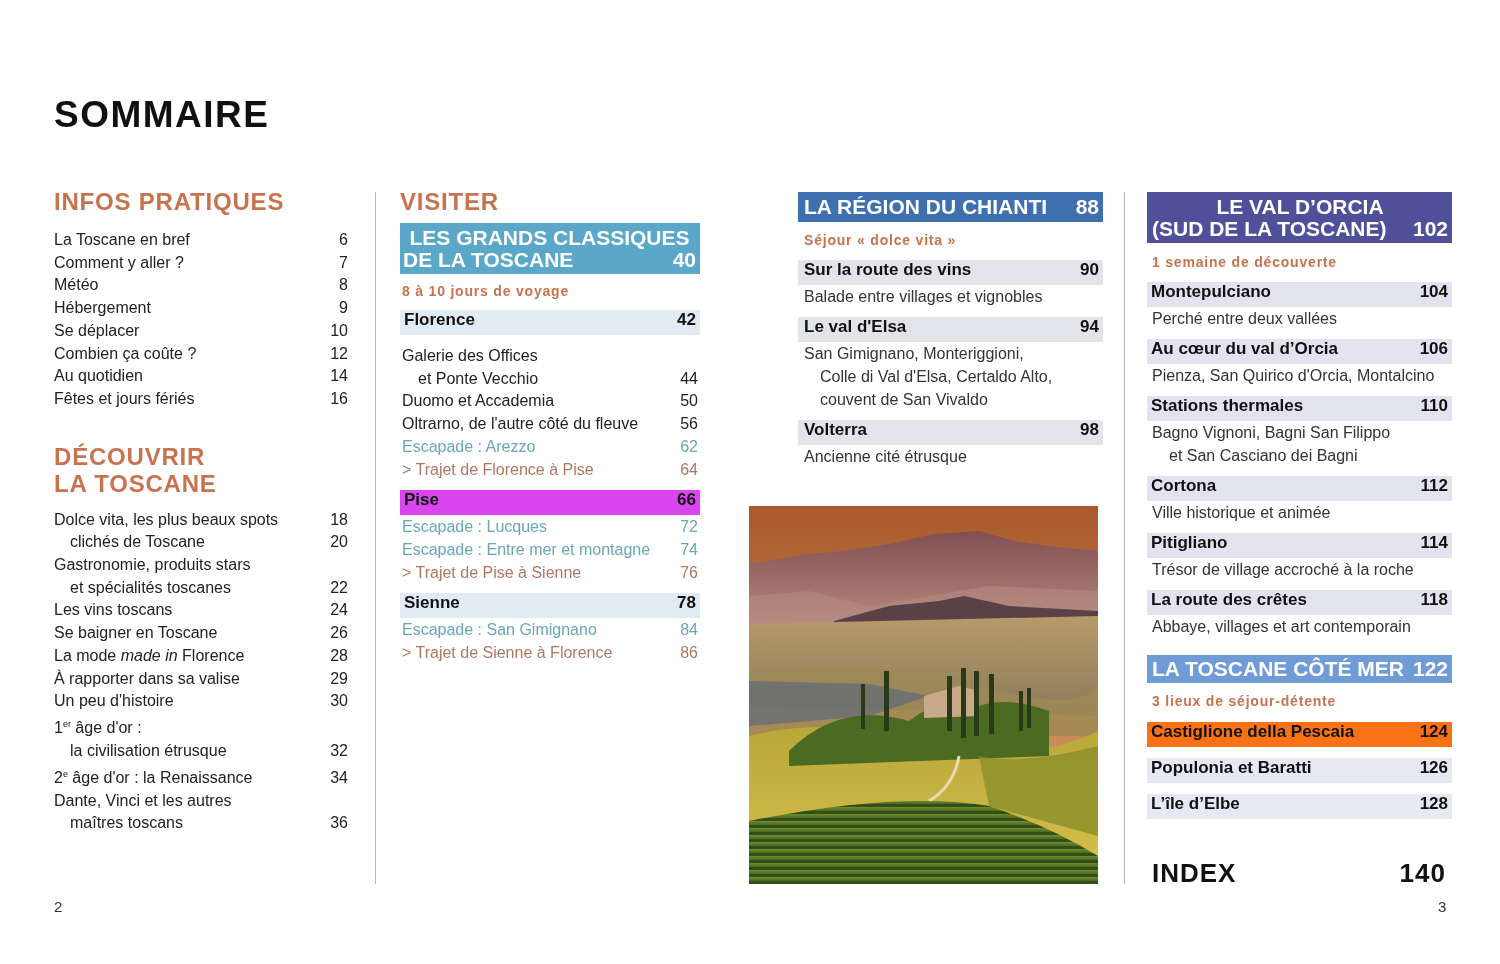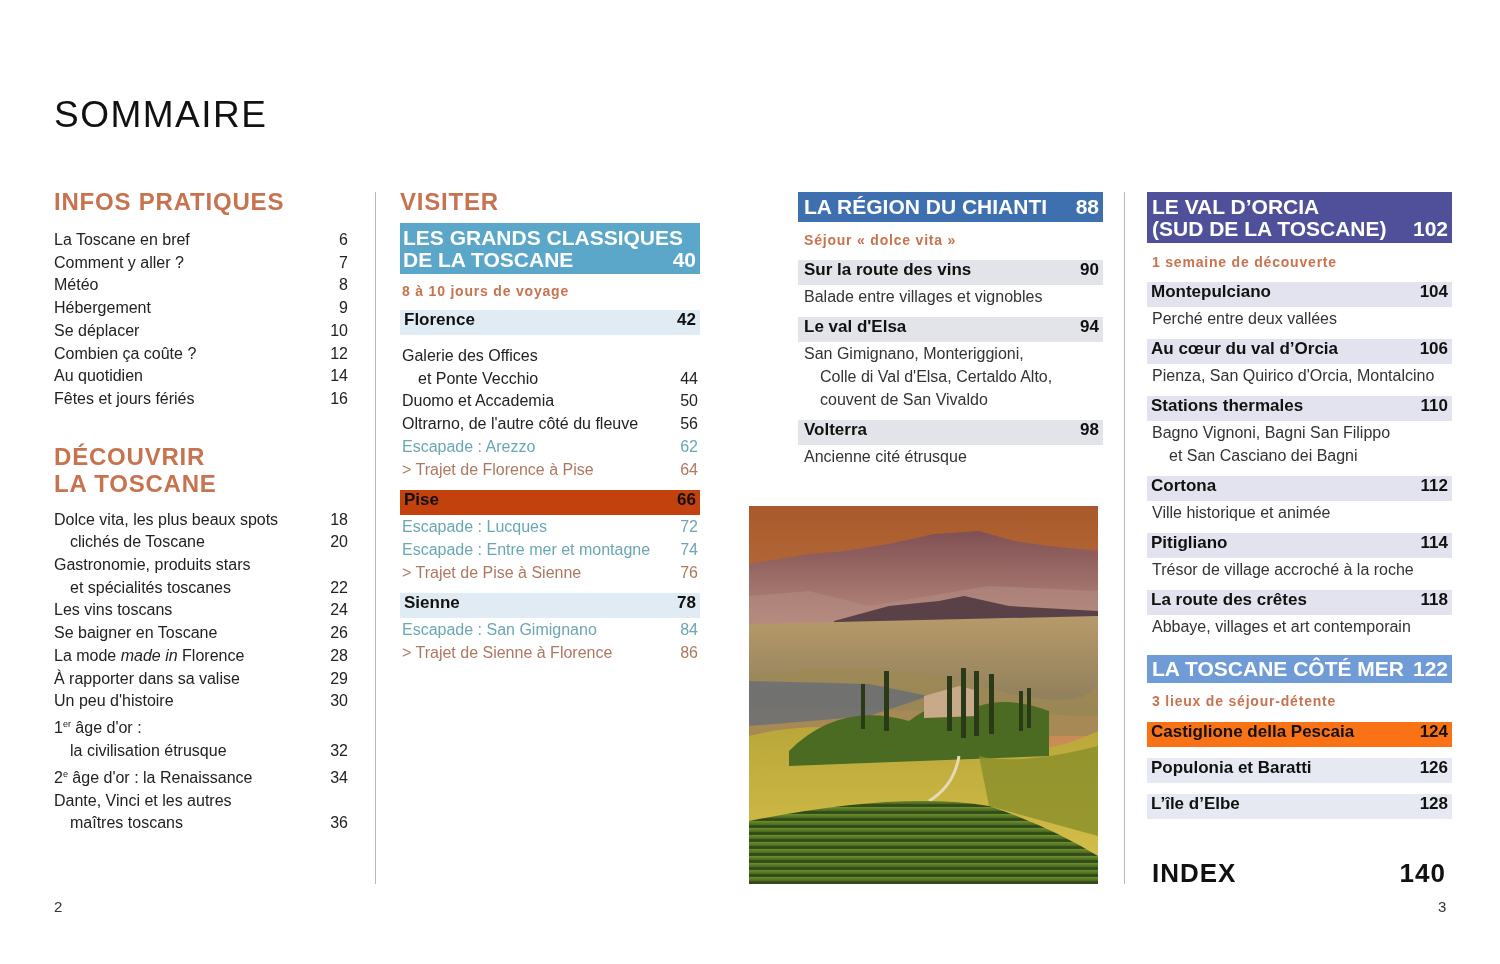--- a/index.html
+++ b/index.html
@@ -1,21 +1,21 @@
 <!DOCTYPE html>
 <html><head>
 <meta charset="utf-8">
 <style>
   * { box-sizing: border-box; margin: 0; padding: 0; }
   html, body { width: 1500px; height: 964px; background: #ffffff; overflow: hidden; }
   body { position: relative; font-family: "DejaVu Sans", sans-serif; color: #1a1a1a; }
 
   .title {
     position: absolute; left: 54px; top: 94px;
-    font-family: "Liberation Sans", sans-serif; font-weight: 400;
+    font-family: "Liberation Sans", sans-serif; font-weight: 700;
     font-size: 37px; letter-spacing: 1.5px; color: #111;
   }
 
   .divider { position: absolute; top: 192px; width: 1px; height: 692px; background: #b8b8b8; }
 
   .col { position: absolute; }
   .col1 { left: 54px; top: 188px; width: 296px; }
   .col2 { left: 400px; top: 188px; width: 300px; }
   .col3 { left: 798px; top: 192px; width: 305px; }
   .col4 { left: 1147px; top: 192px; width: 305px; }
@@ -29,21 +29,21 @@
     display: flex; justify-content: space-between; align-items: baseline;
     font-family: "Liberation Sans", sans-serif; font-size: 16px; line-height: 22.7px; color: #222;
   }
   .row .num { text-align: right; min-width: 30px; padding-right: 2px; }
   .row.indent .lbl { padding-left: 16px; }
   .row i { font-style: italic; }
 
   .banner {
     color: #fff; font-family: "Liberation Sans", sans-serif; font-weight: 700;
     font-size: 21px; line-height: 22px; padding: 3px 6px;
-    display: flex; justify-content: space-between; align-items: flex-end;
+    display: flex; justify-content: space-between; align-items: flex-end; text-align: center;
   }
   .banner .num { font-size: 21px; }
 
   .subtitle {
     font-family: "Liberation Sans", sans-serif; font-weight: 700;
     color: #c8734f; font-size: 14px; letter-spacing: 0.8px; line-height: 20px;
   }
 
   .hbar {
     display: flex; justify-content: space-between; 
@@ -218,21 +218,21 @@
         <span class="lbl" style="color:#6aa7b6">Escapade : Arezzo</span>
         <span class="num" style="color:#6aa7b6">62</span>
       </div>
     <div class="row c-trajet">
         <span class="lbl" style="color:#b07760">&gt; Trajet de Florence à Pise</span>
         <span class="num" style="color:#b07760">64</span>
       </div>
   </div>
   <div style="height:9px"></div>
 
-  <div class="hbar" style="background:#c2410c">
+  <div class="hbar" style="background:#d946ef">
       <span>Pise</span>
       <span>66</span>
     </div>
   <div style="padding-left:2px; padding-top:1px">
     <div class="row">
         <span class="lbl" style="color:#6aa7b6">Escapade : Lucques</span>
         <span class="num" style="color:#6aa7b6">72</span>
       </div>
     <div class="row">
         <span class="lbl" style="color:#6aa7b6">Escapade : Entre mer et montagne</span>

